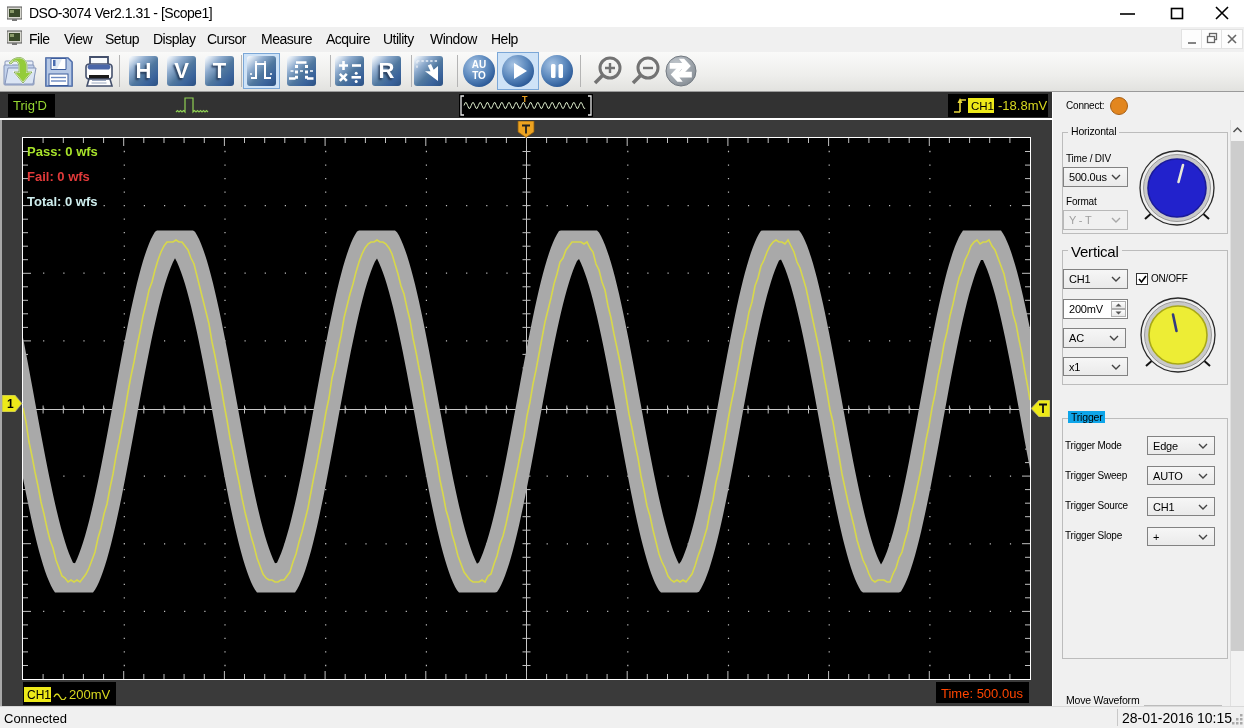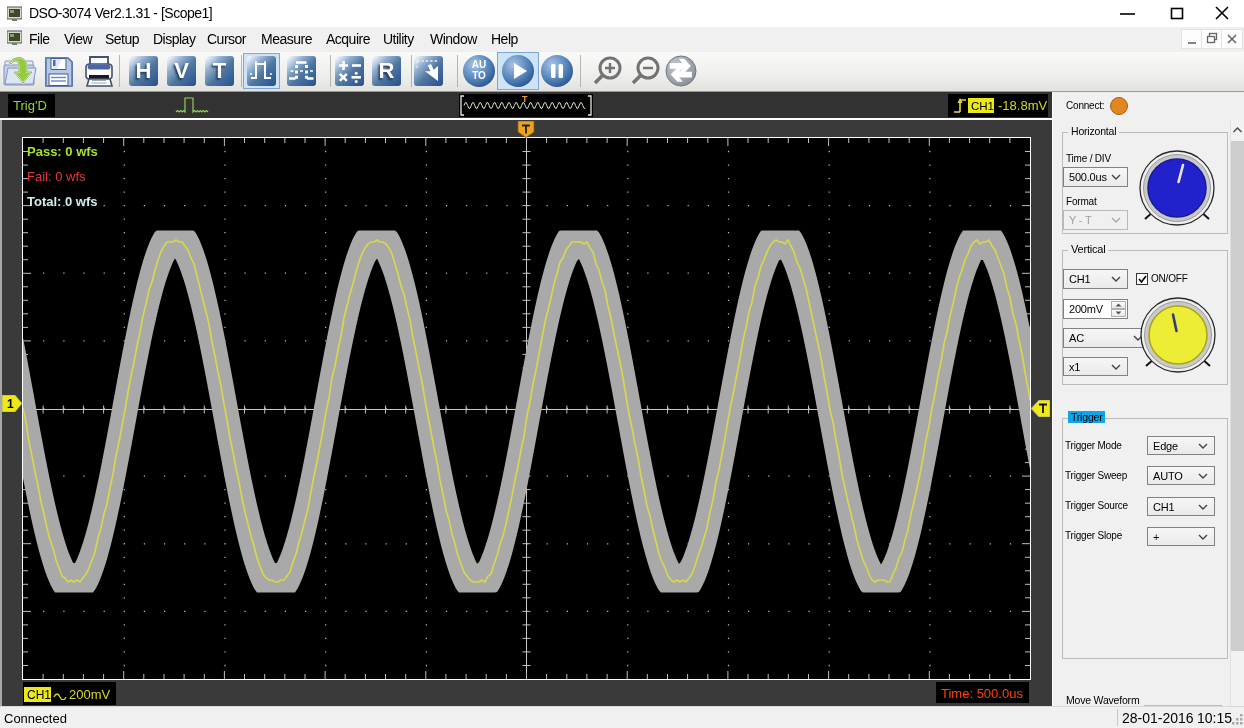--- a/index.html
+++ b/index.html
@@ -196,21 +196,21 @@
 <svg style="position:absolute;left:0;top:0;" width="1007" height="541" viewBox="0 0 1007 541">
 <line x1="0" y1="271.5" x2="1007.0" y2="271.5" stroke="#c8c8c8" stroke-width="1"></line>
 <line x1="503.5" y1="0" x2="503.5" y2="541.0" stroke="#c8c8c8" stroke-width="1"></line>
 <path d="M20.1,267.5v8 M40.3,267.5v8 M60.4,267.5v8 M80.6,267.5v8 M100.7,267.5v8 M120.8,267.5v8 M141.0,267.5v8 M161.1,267.5v8 M181.3,267.5v8 M201.4,267.5v8 M221.5,267.5v8 M241.7,267.5v8 M261.8,267.5v8 M282.0,267.5v8 M302.1,267.5v8 M322.2,267.5v8 M342.4,267.5v8 M362.5,267.5v8 M382.7,267.5v8 M402.8,267.5v8 M422.9,267.5v8 M443.1,267.5v8 M463.2,267.5v8 M483.4,267.5v8 M503.5,267.5v8 M523.6,267.5v8 M543.8,267.5v8 M563.9,267.5v8 M584.1,267.5v8 M604.2,267.5v8 M624.3,267.5v8 M644.5,267.5v8 M664.6,267.5v8 M684.8,267.5v8 M704.9,267.5v8 M725.0,267.5v8 M745.2,267.5v8 M765.3,267.5v8 M785.5,267.5v8 M805.6,267.5v8 M825.7,267.5v8 M845.9,267.5v8 M866.0,267.5v8 M886.2,267.5v8 M906.3,267.5v8 M926.4,267.5v8 M946.6,267.5v8 M966.7,267.5v8 M986.9,267.5v8 M499.5,13.5h8 M499.5,27.1h8 M499.5,40.6h8 M499.5,54.1h8 M499.5,67.6h8 M499.5,81.2h8 M499.5,94.7h8 M499.5,108.2h8 M499.5,121.7h8 M499.5,135.3h8 M499.5,148.8h8 M499.5,162.3h8 M499.5,175.8h8 M499.5,189.4h8 M499.5,202.9h8 M499.5,216.4h8 M499.5,229.9h8 M499.5,243.5h8 M499.5,257.0h8 M499.5,270.5h8 M499.5,284.0h8 M499.5,297.6h8 M499.5,311.1h8 M499.5,324.6h8 M499.5,338.1h8 M499.5,351.6h8 M499.5,365.2h8 M499.5,378.7h8 M499.5,392.2h8 M499.5,405.7h8 M499.5,419.3h8 M499.5,432.8h8 M499.5,446.3h8 M499.5,459.8h8 M499.5,473.4h8 M499.5,486.9h8 M499.5,500.4h8 M499.5,513.9h8 M499.5,527.5h8 M20.1,0v5 M20.1,541.0v-5 M40.3,0v5 M40.3,541.0v-5 M60.4,0v5 M60.4,541.0v-5 M80.6,0v5 M80.6,541.0v-5 M100.7,0v8 M100.7,541.0v-8 M120.8,0v5 M120.8,541.0v-5 M141.0,0v5 M141.0,541.0v-5 M161.1,0v5 M161.1,541.0v-5 M181.3,0v5 M181.3,541.0v-5 M201.4,0v8 M201.4,541.0v-8 M221.5,0v5 M221.5,541.0v-5 M241.7,0v5 M241.7,541.0v-5 M261.8,0v5 M261.8,541.0v-5 M282.0,0v5 M282.0,541.0v-5 M302.1,0v8 M302.1,541.0v-8 M322.2,0v5 M322.2,541.0v-5 M342.4,0v5 M342.4,541.0v-5 M362.5,0v5 M362.5,541.0v-5 M382.7,0v5 M382.7,541.0v-5 M402.8,0v8 M402.8,541.0v-8 M422.9,0v5 M422.9,541.0v-5 M443.1,0v5 M443.1,541.0v-5 M463.2,0v5 M463.2,541.0v-5 M483.4,0v5 M483.4,541.0v-5 M503.5,0v8 M503.5,541.0v-8 M523.6,0v5 M523.6,541.0v-5 M543.8,0v5 M543.8,541.0v-5 M563.9,0v5 M563.9,541.0v-5 M584.1,0v5 M584.1,541.0v-5 M604.2,0v8 M604.2,541.0v-8 M624.3,0v5 M624.3,541.0v-5 M644.5,0v5 M644.5,541.0v-5 M664.6,0v5 M664.6,541.0v-5 M684.8,0v5 M684.8,541.0v-5 M704.9,0v8 M704.9,541.0v-8 M725.0,0v5 M725.0,541.0v-5 M745.2,0v5 M745.2,541.0v-5 M765.3,0v5 M765.3,541.0v-5 M785.5,0v5 M785.5,541.0v-5 M805.6,0v8 M805.6,541.0v-8 M825.7,0v5 M825.7,541.0v-5 M845.9,0v5 M845.9,541.0v-5 M866.0,0v5 M866.0,541.0v-5 M886.2,0v5 M886.2,541.0v-5 M906.3,0v8 M906.3,541.0v-8 M926.4,0v5 M926.4,541.0v-5 M946.6,0v5 M946.6,541.0v-5 M966.7,0v5 M966.7,541.0v-5 M986.9,0v5 M986.9,541.0v-5 M0,13.5h5 M1007.0,13.5h-5 M0,27.1h5 M1007.0,27.1h-5 M0,40.6h5 M1007.0,40.6h-5 M0,54.1h5 M1007.0,54.1h-5 M0,67.6h8 M1007.0,67.6h-8 M0,81.2h5 M1007.0,81.2h-5 M0,94.7h5 M1007.0,94.7h-5 M0,108.2h5 M1007.0,108.2h-5 M0,121.7h5 M1007.0,121.7h-5 M0,135.3h8 M1007.0,135.3h-8 M0,148.8h5 M1007.0,148.8h-5 M0,162.3h5 M1007.0,162.3h-5 M0,175.8h5 M1007.0,175.8h-5 M0,189.4h5 M1007.0,189.4h-5 M0,202.9h8 M1007.0,202.9h-8 M0,216.4h5 M1007.0,216.4h-5 M0,229.9h5 M1007.0,229.9h-5 M0,243.5h5 M1007.0,243.5h-5 M0,257.0h5 M1007.0,257.0h-5 M0,270.5h8 M1007.0,270.5h-8 M0,284.0h5 M1007.0,284.0h-5 M0,297.6h5 M1007.0,297.6h-5 M0,311.1h5 M1007.0,311.1h-5 M0,324.6h5 M1007.0,324.6h-5 M0,338.1h8 M1007.0,338.1h-8 M0,351.6h5 M1007.0,351.6h-5 M0,365.2h5 M1007.0,365.2h-5 M0,378.7h5 M1007.0,378.7h-5 M0,392.2h5 M1007.0,392.2h-5 M0,405.7h8 M1007.0,405.7h-8 M0,419.3h5 M1007.0,419.3h-5 M0,432.8h5 M1007.0,432.8h-5 M0,446.3h5 M1007.0,446.3h-5 M0,459.8h5 M1007.0,459.8h-5 M0,473.4h8 M1007.0,473.4h-8 M0,486.9h5 M1007.0,486.9h-5 M0,500.4h5 M1007.0,500.4h-5 M0,513.9h5 M1007.0,513.9h-5 M0,527.5h5 M1007.0,527.5h-5" stroke="#c0c0c0" stroke-width="1" fill="none"></path>
 <path d="M20.1,67.6h1.2 M40.3,67.6h1.2 M60.4,67.6h1.2 M80.6,67.6h1.2 M100.7,67.6h1.2 M120.8,67.6h1.2 M141.0,67.6h1.2 M161.1,67.6h1.2 M181.3,67.6h1.2 M201.4,67.6h1.2 M221.5,67.6h1.2 M241.7,67.6h1.2 M261.8,67.6h1.2 M282.0,67.6h1.2 M302.1,67.6h1.2 M322.2,67.6h1.2 M342.4,67.6h1.2 M362.5,67.6h1.2 M382.7,67.6h1.2 M402.8,67.6h1.2 M422.9,67.6h1.2 M443.1,67.6h1.2 M463.2,67.6h1.2 M483.4,67.6h1.2 M503.5,67.6h1.2 M523.6,67.6h1.2 M543.8,67.6h1.2 M563.9,67.6h1.2 M584.1,67.6h1.2 M604.2,67.6h1.2 M624.3,67.6h1.2 M644.5,67.6h1.2 M664.6,67.6h1.2 M684.8,67.6h1.2 M704.9,67.6h1.2 M725.0,67.6h1.2 M745.2,67.6h1.2 M765.3,67.6h1.2 M785.5,67.6h1.2 M805.6,67.6h1.2 M825.7,67.6h1.2 M845.9,67.6h1.2 M866.0,67.6h1.2 M886.2,67.6h1.2 M906.3,67.6h1.2 M926.4,67.6h1.2 M946.6,67.6h1.2 M966.7,67.6h1.2 M986.9,67.6h1.2 M20.1,135.2h1.2 M40.3,135.2h1.2 M60.4,135.2h1.2 M80.6,135.2h1.2 M100.7,135.2h1.2 M120.8,135.2h1.2 M141.0,135.2h1.2 M161.1,135.2h1.2 M181.3,135.2h1.2 M201.4,135.2h1.2 M221.5,135.2h1.2 M241.7,135.2h1.2 M261.8,135.2h1.2 M282.0,135.2h1.2 M302.1,135.2h1.2 M322.2,135.2h1.2 M342.4,135.2h1.2 M362.5,135.2h1.2 M382.7,135.2h1.2 M402.8,135.2h1.2 M422.9,135.2h1.2 M443.1,135.2h1.2 M463.2,135.2h1.2 M483.4,135.2h1.2 M503.5,135.2h1.2 M523.6,135.2h1.2 M543.8,135.2h1.2 M563.9,135.2h1.2 M584.1,135.2h1.2 M604.2,135.2h1.2 M624.3,135.2h1.2 M644.5,135.2h1.2 M664.6,135.2h1.2 M684.8,135.2h1.2 M704.9,135.2h1.2 M725.0,135.2h1.2 M745.2,135.2h1.2 M765.3,135.2h1.2 M785.5,135.2h1.2 M805.6,135.2h1.2 M825.7,135.2h1.2 M845.9,135.2h1.2 M866.0,135.2h1.2 M886.2,135.2h1.2 M906.3,135.2h1.2 M926.4,135.2h1.2 M946.6,135.2h1.2 M966.7,135.2h1.2 M986.9,135.2h1.2 M20.1,202.9h1.2 M40.3,202.9h1.2 M60.4,202.9h1.2 M80.6,202.9h1.2 M100.7,202.9h1.2 M120.8,202.9h1.2 M141.0,202.9h1.2 M161.1,202.9h1.2 M181.3,202.9h1.2 M201.4,202.9h1.2 M221.5,202.9h1.2 M241.7,202.9h1.2 M261.8,202.9h1.2 M282.0,202.9h1.2 M302.1,202.9h1.2 M322.2,202.9h1.2 M342.4,202.9h1.2 M362.5,202.9h1.2 M382.7,202.9h1.2 M402.8,202.9h1.2 M422.9,202.9h1.2 M443.1,202.9h1.2 M463.2,202.9h1.2 M483.4,202.9h1.2 M503.5,202.9h1.2 M523.6,202.9h1.2 M543.8,202.9h1.2 M563.9,202.9h1.2 M584.1,202.9h1.2 M604.2,202.9h1.2 M624.3,202.9h1.2 M644.5,202.9h1.2 M664.6,202.9h1.2 M684.8,202.9h1.2 M704.9,202.9h1.2 M725.0,202.9h1.2 M745.2,202.9h1.2 M765.3,202.9h1.2 M785.5,202.9h1.2 M805.6,202.9h1.2 M825.7,202.9h1.2 M845.9,202.9h1.2 M866.0,202.9h1.2 M886.2,202.9h1.2 M906.3,202.9h1.2 M926.4,202.9h1.2 M946.6,202.9h1.2 M966.7,202.9h1.2 M986.9,202.9h1.2 M20.1,270.5h1.2 M40.3,270.5h1.2 M60.4,270.5h1.2 M80.6,270.5h1.2 M100.7,270.5h1.2 M120.8,270.5h1.2 M141.0,270.5h1.2 M161.1,270.5h1.2 M181.3,270.5h1.2 M201.4,270.5h1.2 M221.5,270.5h1.2 M241.7,270.5h1.2 M261.8,270.5h1.2 M282.0,270.5h1.2 M302.1,270.5h1.2 M322.2,270.5h1.2 M342.4,270.5h1.2 M362.5,270.5h1.2 M382.7,270.5h1.2 M402.8,270.5h1.2 M422.9,270.5h1.2 M443.1,270.5h1.2 M463.2,270.5h1.2 M483.4,270.5h1.2 M503.5,270.5h1.2 M523.6,270.5h1.2 M543.8,270.5h1.2 M563.9,270.5h1.2 M584.1,270.5h1.2 M604.2,270.5h1.2 M624.3,270.5h1.2 M644.5,270.5h1.2 M664.6,270.5h1.2 M684.8,270.5h1.2 M704.9,270.5h1.2 M725.0,270.5h1.2 M745.2,270.5h1.2 M765.3,270.5h1.2 M785.5,270.5h1.2 M805.6,270.5h1.2 M825.7,270.5h1.2 M845.9,270.5h1.2 M866.0,270.5h1.2 M886.2,270.5h1.2 M906.3,270.5h1.2 M926.4,270.5h1.2 M946.6,270.5h1.2 M966.7,270.5h1.2 M986.9,270.5h1.2 M20.1,338.1h1.2 M40.3,338.1h1.2 M60.4,338.1h1.2 M80.6,338.1h1.2 M100.7,338.1h1.2 M120.8,338.1h1.2 M141.0,338.1h1.2 M161.1,338.1h1.2 M181.3,338.1h1.2 M201.4,338.1h1.2 M221.5,338.1h1.2 M241.7,338.1h1.2 M261.8,338.1h1.2 M282.0,338.1h1.2 M302.1,338.1h1.2 M322.2,338.1h1.2 M342.4,338.1h1.2 M362.5,338.1h1.2 M382.7,338.1h1.2 M402.8,338.1h1.2 M422.9,338.1h1.2 M443.1,338.1h1.2 M463.2,338.1h1.2 M483.4,338.1h1.2 M503.5,338.1h1.2 M523.6,338.1h1.2 M543.8,338.1h1.2 M563.9,338.1h1.2 M584.1,338.1h1.2 M604.2,338.1h1.2 M624.3,338.1h1.2 M644.5,338.1h1.2 M664.6,338.1h1.2 M684.8,338.1h1.2 M704.9,338.1h1.2 M725.0,338.1h1.2 M745.2,338.1h1.2 M765.3,338.1h1.2 M785.5,338.1h1.2 M805.6,338.1h1.2 M825.7,338.1h1.2 M845.9,338.1h1.2 M866.0,338.1h1.2 M886.2,338.1h1.2 M906.3,338.1h1.2 M926.4,338.1h1.2 M946.6,338.1h1.2 M966.7,338.1h1.2 M986.9,338.1h1.2 M20.1,405.8h1.2 M40.3,405.8h1.2 M60.4,405.8h1.2 M80.6,405.8h1.2 M100.7,405.8h1.2 M120.8,405.8h1.2 M141.0,405.8h1.2 M161.1,405.8h1.2 M181.3,405.8h1.2 M201.4,405.8h1.2 M221.5,405.8h1.2 M241.7,405.8h1.2 M261.8,405.8h1.2 M282.0,405.8h1.2 M302.1,405.8h1.2 M322.2,405.8h1.2 M342.4,405.8h1.2 M362.5,405.8h1.2 M382.7,405.8h1.2 M402.8,405.8h1.2 M422.9,405.8h1.2 M443.1,405.8h1.2 M463.2,405.8h1.2 M483.4,405.8h1.2 M503.5,405.8h1.2 M523.6,405.8h1.2 M543.8,405.8h1.2 M563.9,405.8h1.2 M584.1,405.8h1.2 M604.2,405.8h1.2 M624.3,405.8h1.2 M644.5,405.8h1.2 M664.6,405.8h1.2 M684.8,405.8h1.2 M704.9,405.8h1.2 M725.0,405.8h1.2 M745.2,405.8h1.2 M765.3,405.8h1.2 M785.5,405.8h1.2 M805.6,405.8h1.2 M825.7,405.8h1.2 M845.9,405.8h1.2 M866.0,405.8h1.2 M886.2,405.8h1.2 M906.3,405.8h1.2 M926.4,405.8h1.2 M946.6,405.8h1.2 M966.7,405.8h1.2 M986.9,405.8h1.2 M20.1,473.4h1.2 M40.3,473.4h1.2 M60.4,473.4h1.2 M80.6,473.4h1.2 M100.7,473.4h1.2 M120.8,473.4h1.2 M141.0,473.4h1.2 M161.1,473.4h1.2 M181.3,473.4h1.2 M201.4,473.4h1.2 M221.5,473.4h1.2 M241.7,473.4h1.2 M261.8,473.4h1.2 M282.0,473.4h1.2 M302.1,473.4h1.2 M322.2,473.4h1.2 M342.4,473.4h1.2 M362.5,473.4h1.2 M382.7,473.4h1.2 M402.8,473.4h1.2 M422.9,473.4h1.2 M443.1,473.4h1.2 M463.2,473.4h1.2 M483.4,473.4h1.2 M503.5,473.4h1.2 M523.6,473.4h1.2 M543.8,473.4h1.2 M563.9,473.4h1.2 M584.1,473.4h1.2 M604.2,473.4h1.2 M624.3,473.4h1.2 M644.5,473.4h1.2 M664.6,473.4h1.2 M684.8,473.4h1.2 M704.9,473.4h1.2 M725.0,473.4h1.2 M745.2,473.4h1.2 M765.3,473.4h1.2 M785.5,473.4h1.2 M805.6,473.4h1.2 M825.7,473.4h1.2 M845.9,473.4h1.2 M866.0,473.4h1.2 M886.2,473.4h1.2 M906.3,473.4h1.2 M926.4,473.4h1.2 M946.6,473.4h1.2 M966.7,473.4h1.2 M986.9,473.4h1.2 M100.7,13.5h1.2 M100.7,27.1h1.2 M100.7,40.6h1.2 M100.7,54.1h1.2 M100.7,67.6h1.2 M100.7,81.2h1.2 M100.7,94.7h1.2 M100.7,108.2h1.2 M100.7,121.7h1.2 M100.7,135.3h1.2 M100.7,148.8h1.2 M100.7,162.3h1.2 M100.7,175.8h1.2 M100.7,189.4h1.2 M100.7,202.9h1.2 M100.7,216.4h1.2 M100.7,229.9h1.2 M100.7,243.5h1.2 M100.7,257.0h1.2 M100.7,270.5h1.2 M100.7,284.0h1.2 M100.7,297.6h1.2 M100.7,311.1h1.2 M100.7,324.6h1.2 M100.7,338.1h1.2 M100.7,351.6h1.2 M100.7,365.2h1.2 M100.7,378.7h1.2 M100.7,392.2h1.2 M100.7,405.7h1.2 M100.7,419.3h1.2 M100.7,432.8h1.2 M100.7,446.3h1.2 M100.7,459.8h1.2 M100.7,473.4h1.2 M100.7,486.9h1.2 M100.7,500.4h1.2 M100.7,513.9h1.2 M100.7,527.5h1.2 M201.4,13.5h1.2 M201.4,27.1h1.2 M201.4,40.6h1.2 M201.4,54.1h1.2 M201.4,67.6h1.2 M201.4,81.2h1.2 M201.4,94.7h1.2 M201.4,108.2h1.2 M201.4,121.7h1.2 M201.4,135.3h1.2 M201.4,148.8h1.2 M201.4,162.3h1.2 M201.4,175.8h1.2 M201.4,189.4h1.2 M201.4,202.9h1.2 M201.4,216.4h1.2 M201.4,229.9h1.2 M201.4,243.5h1.2 M201.4,257.0h1.2 M201.4,270.5h1.2 M201.4,284.0h1.2 M201.4,297.6h1.2 M201.4,311.1h1.2 M201.4,324.6h1.2 M201.4,338.1h1.2 M201.4,351.6h1.2 M201.4,365.2h1.2 M201.4,378.7h1.2 M201.4,392.2h1.2 M201.4,405.7h1.2 M201.4,419.3h1.2 M201.4,432.8h1.2 M201.4,446.3h1.2 M201.4,459.8h1.2 M201.4,473.4h1.2 M201.4,486.9h1.2 M201.4,500.4h1.2 M201.4,513.9h1.2 M201.4,527.5h1.2 M302.1,13.5h1.2 M302.1,27.1h1.2 M302.1,40.6h1.2 M302.1,54.1h1.2 M302.1,67.6h1.2 M302.1,81.2h1.2 M302.1,94.7h1.2 M302.1,108.2h1.2 M302.1,121.7h1.2 M302.1,135.3h1.2 M302.1,148.8h1.2 M302.1,162.3h1.2 M302.1,175.8h1.2 M302.1,189.4h1.2 M302.1,202.9h1.2 M302.1,216.4h1.2 M302.1,229.9h1.2 M302.1,243.5h1.2 M302.1,257.0h1.2 M302.1,270.5h1.2 M302.1,284.0h1.2 M302.1,297.6h1.2 M302.1,311.1h1.2 M302.1,324.6h1.2 M302.1,338.1h1.2 M302.1,351.6h1.2 M302.1,365.2h1.2 M302.1,378.7h1.2 M302.1,392.2h1.2 M302.1,405.7h1.2 M302.1,419.3h1.2 M302.1,432.8h1.2 M302.1,446.3h1.2 M302.1,459.8h1.2 M302.1,473.4h1.2 M302.1,486.9h1.2 M302.1,500.4h1.2 M302.1,513.9h1.2 M302.1,527.5h1.2 M402.8,13.5h1.2 M402.8,27.1h1.2 M402.8,40.6h1.2 M402.8,54.1h1.2 M402.8,67.6h1.2 M402.8,81.2h1.2 M402.8,94.7h1.2 M402.8,108.2h1.2 M402.8,121.7h1.2 M402.8,135.3h1.2 M402.8,148.8h1.2 M402.8,162.3h1.2 M402.8,175.8h1.2 M402.8,189.4h1.2 M402.8,202.9h1.2 M402.8,216.4h1.2 M402.8,229.9h1.2 M402.8,243.5h1.2 M402.8,257.0h1.2 M402.8,270.5h1.2 M402.8,284.0h1.2 M402.8,297.6h1.2 M402.8,311.1h1.2 M402.8,324.6h1.2 M402.8,338.1h1.2 M402.8,351.6h1.2 M402.8,365.2h1.2 M402.8,378.7h1.2 M402.8,392.2h1.2 M402.8,405.7h1.2 M402.8,419.3h1.2 M402.8,432.8h1.2 M402.8,446.3h1.2 M402.8,459.8h1.2 M402.8,473.4h1.2 M402.8,486.9h1.2 M402.8,500.4h1.2 M402.8,513.9h1.2 M402.8,527.5h1.2 M604.2,13.5h1.2 M604.2,27.1h1.2 M604.2,40.6h1.2 M604.2,54.1h1.2 M604.2,67.6h1.2 M604.2,81.2h1.2 M604.2,94.7h1.2 M604.2,108.2h1.2 M604.2,121.7h1.2 M604.2,135.3h1.2 M604.2,148.8h1.2 M604.2,162.3h1.2 M604.2,175.8h1.2 M604.2,189.4h1.2 M604.2,202.9h1.2 M604.2,216.4h1.2 M604.2,229.9h1.2 M604.2,243.5h1.2 M604.2,257.0h1.2 M604.2,270.5h1.2 M604.2,284.0h1.2 M604.2,297.6h1.2 M604.2,311.1h1.2 M604.2,324.6h1.2 M604.2,338.1h1.2 M604.2,351.6h1.2 M604.2,365.2h1.2 M604.2,378.7h1.2 M604.2,392.2h1.2 M604.2,405.7h1.2 M604.2,419.3h1.2 M604.2,432.8h1.2 M604.2,446.3h1.2 M604.2,459.8h1.2 M604.2,473.4h1.2 M604.2,486.9h1.2 M604.2,500.4h1.2 M604.2,513.9h1.2 M604.2,527.5h1.2 M704.9,13.5h1.2 M704.9,27.1h1.2 M704.9,40.6h1.2 M704.9,54.1h1.2 M704.9,67.6h1.2 M704.9,81.2h1.2 M704.9,94.7h1.2 M704.9,108.2h1.2 M704.9,121.7h1.2 M704.9,135.3h1.2 M704.9,148.8h1.2 M704.9,162.3h1.2 M704.9,175.8h1.2 M704.9,189.4h1.2 M704.9,202.9h1.2 M704.9,216.4h1.2 M704.9,229.9h1.2 M704.9,243.5h1.2 M704.9,257.0h1.2 M704.9,270.5h1.2 M704.9,284.0h1.2 M704.9,297.6h1.2 M704.9,311.1h1.2 M704.9,324.6h1.2 M704.9,338.1h1.2 M704.9,351.6h1.2 M704.9,365.2h1.2 M704.9,378.7h1.2 M704.9,392.2h1.2 M704.9,405.7h1.2 M704.9,419.3h1.2 M704.9,432.8h1.2 M704.9,446.3h1.2 M704.9,459.8h1.2 M704.9,473.4h1.2 M704.9,486.9h1.2 M704.9,500.4h1.2 M704.9,513.9h1.2 M704.9,527.5h1.2 M805.6,13.5h1.2 M805.6,27.1h1.2 M805.6,40.6h1.2 M805.6,54.1h1.2 M805.6,67.6h1.2 M805.6,81.2h1.2 M805.6,94.7h1.2 M805.6,108.2h1.2 M805.6,121.7h1.2 M805.6,135.3h1.2 M805.6,148.8h1.2 M805.6,162.3h1.2 M805.6,175.8h1.2 M805.6,189.4h1.2 M805.6,202.9h1.2 M805.6,216.4h1.2 M805.6,229.9h1.2 M805.6,243.5h1.2 M805.6,257.0h1.2 M805.6,270.5h1.2 M805.6,284.0h1.2 M805.6,297.6h1.2 M805.6,311.1h1.2 M805.6,324.6h1.2 M805.6,338.1h1.2 M805.6,351.6h1.2 M805.6,365.2h1.2 M805.6,378.7h1.2 M805.6,392.2h1.2 M805.6,405.7h1.2 M805.6,419.3h1.2 M805.6,432.8h1.2 M805.6,446.3h1.2 M805.6,459.8h1.2 M805.6,473.4h1.2 M805.6,486.9h1.2 M805.6,500.4h1.2 M805.6,513.9h1.2 M805.6,527.5h1.2 M906.3,13.5h1.2 M906.3,27.1h1.2 M906.3,40.6h1.2 M906.3,54.1h1.2 M906.3,67.6h1.2 M906.3,81.2h1.2 M906.3,94.7h1.2 M906.3,108.2h1.2 M906.3,121.7h1.2 M906.3,135.3h1.2 M906.3,148.8h1.2 M906.3,162.3h1.2 M906.3,175.8h1.2 M906.3,189.4h1.2 M906.3,202.9h1.2 M906.3,216.4h1.2 M906.3,229.9h1.2 M906.3,243.5h1.2 M906.3,257.0h1.2 M906.3,270.5h1.2 M906.3,284.0h1.2 M906.3,297.6h1.2 M906.3,311.1h1.2 M906.3,324.6h1.2 M906.3,338.1h1.2 M906.3,351.6h1.2 M906.3,365.2h1.2 M906.3,378.7h1.2 M906.3,392.2h1.2 M906.3,405.7h1.2 M906.3,419.3h1.2 M906.3,432.8h1.2 M906.3,446.3h1.2 M906.3,459.8h1.2 M906.3,473.4h1.2 M906.3,486.9h1.2 M906.3,500.4h1.2 M906.3,513.9h1.2 M906.3,527.5h1.2" stroke="#bdbdbd" stroke-width="1.3" fill="none"></path>
 <polygon points="0,199.7 2,210.0 4,220.5 6,231.2 8,241.9 10,252.8 12,263.7 14,274.6 16,285.4 18,296.2 20,306.8 22,317.2 24,327.5 26,337.4 28,347.1 30,356.5 32,365.5 34,374.1 36,382.2 38,389.9 40,397.1 42,403.7 44,409.9 46,415.4 48,420.3 50,424.7 52,425.2 54,420.9 56,416.0 58,410.6 60,404.5 62,397.9 64,390.8 66,383.2 68,375.1 70,366.6 72,357.6 74,348.3 76,338.7 78,328.7 80,318.5 82,308.1 84,297.5 86,286.8 88,276.0 90,265.1 92,254.2 94,243.3 96,232.5 98,221.8 100,211.3 102,201.0 104,190.9 106,181.1 108,171.6 110,162.4 112,153.7 114,145.3 116,137.4 118,130.0 120,123.1 122,116.8 124,111.0 126,105.8 128,101.1 130,97.2 132,93.8 134,92.5 136,92.5 138,92.5 140,92.5 142,92.5 144,92.5 146,92.5 148,92.5 150,92.5 152,92.5 154,92.5 156,92.5 158,92.5 160,92.5 162,92.5 164,92.5 166,92.5 168,92.5 170,92.5 172,93.8 174,97.2 176,101.1 178,105.8 180,111.0 182,116.8 184,123.1 186,130.0 188,137.4 190,145.3 192,153.7 194,162.4 196,171.6 198,181.1 200,190.9 202,201.0 204,211.3 206,221.8 208,232.5 210,243.3 212,254.2 214,265.1 216,276.0 218,286.8 220,297.5 222,308.1 224,318.5 226,328.7 228,338.7 230,348.3 232,357.6 234,366.6 236,375.1 238,383.2 240,390.8 242,397.9 244,404.5 246,410.6 248,416.0 250,420.9 252,425.2 254,424.7 256,420.3 258,415.4 260,409.9 262,403.7 264,397.1 266,389.9 268,382.2 270,374.1 272,365.5 274,356.5 276,347.1 278,337.4 280,327.5 282,317.2 284,306.8 286,296.2 288,285.4 290,274.6 292,263.7 294,252.8 296,241.9 298,231.2 300,220.5 302,210.0 304,199.7 306,189.6 308,179.9 310,170.4 312,161.3 314,152.6 316,144.3 318,136.5 320,129.1 322,122.3 324,116.0 326,110.3 328,105.1 330,100.6 332,96.7 334,93.5 336,92.5 338,92.5 340,92.5 342,92.5 344,92.5 346,92.5 348,92.5 350,92.5 352,92.5 354,92.5 356,92.5 358,92.5 360,92.5 362,92.5 364,92.5 366,92.5 368,92.5 370,92.5 372,92.5 374,94.2 376,97.6 378,101.7 380,106.4 382,111.7 384,117.5 386,123.9 388,130.9 390,138.4 392,146.3 394,154.7 396,163.5 398,172.7 400,182.3 402,192.1 404,202.3 406,212.6 408,223.2 410,233.9 412,244.7 414,255.5 416,266.4 418,277.3 420,288.1 422,298.9 424,309.4 426,319.8 428,330.0 430,339.9 432,349.5 434,358.8 436,367.7 438,376.1 440,384.2 442,391.7 444,398.8 446,405.3 448,411.3 450,416.7 452,421.5 454,425.7 456,424.2 458,419.8 460,414.7 462,409.1 464,402.9 466,396.2 468,389.0 470,381.2 472,373.0 474,364.4 476,355.3 478,345.9 480,336.2 482,326.2 484,315.9 486,305.5 488,294.8 490,284.1 492,273.2 494,262.3 496,251.4 498,240.6 500,229.8 502,219.2 504,208.7 506,198.4 508,188.4 510,178.7 512,169.2 514,160.2 516,151.5 518,143.3 520,135.5 522,128.2 524,121.5 526,115.3 528,109.6 530,104.5 532,100.1 534,96.3 536,93.1 538,92.5 540,92.5 542,92.5 544,92.5 546,92.5 548,92.5 550,92.5 552,92.5 554,92.5 556,92.5 558,92.5 560,92.5 562,92.5 564,92.5 566,92.5 568,92.5 570,92.5 572,92.5 574,92.5 576,94.6 578,98.1 580,102.2 582,107.0 584,112.4 586,118.3 588,124.8 590,131.8 592,139.3 594,147.4 596,155.8 598,164.7 600,173.9 602,183.5 604,193.4 606,203.5 608,213.9 610,224.5 612,235.2 614,246.0 616,256.9 618,267.8 620,278.7 622,289.5 624,300.2 626,310.7 628,321.1 630,331.2 632,341.1 634,350.7 636,359.9 638,368.7 640,377.2 642,385.1 644,392.6 646,399.6 648,406.1 650,412.0 652,417.3 654,422.0 656,426.1 658,423.6 660,419.2 662,414.1 664,408.4 666,402.1 668,395.3 670,388.0 672,380.2 674,371.9 676,363.3 678,354.2 680,344.7 682,335.0 684,324.9 686,314.7 688,304.2 690,293.5 692,282.7 694,271.9 696,261.0 698,250.1 700,239.2 702,228.5 704,217.9 706,207.4 708,197.2 710,187.2 712,177.5 714,168.1 716,159.1 718,150.5 720,142.3 722,134.6 724,127.4 726,120.7 728,114.5 730,108.9 732,104.0 734,99.6 736,95.8 738,92.7 740,92.5 742,92.5 744,92.5 746,92.5 748,92.5 750,92.5 752,92.5 754,92.5 756,92.5 758,92.5 760,92.5 762,92.5 764,92.5 766,92.5 768,92.5 770,92.5 772,92.5 774,92.5 776,92.5 778,95.0 780,98.6 782,102.8 784,107.6 786,113.1 788,119.1 790,125.6 792,132.7 794,140.3 796,148.4 798,156.9 800,165.8 802,175.1 804,184.7 806,194.6 808,204.8 810,215.2 812,225.8 814,236.5 816,247.4 818,258.3 820,269.2 822,280.0 824,290.8 826,301.5 828,312.0 830,322.4 832,332.5 834,342.3 836,351.8 838,361.0 840,369.8 842,378.2 844,386.1 846,393.5 848,400.5 850,406.9 852,412.7 854,417.9 856,422.6 858,426.6 860,423.1 862,418.6 864,413.4 866,407.6 868,401.3 870,394.4 872,387.1 874,379.2 876,370.9 878,362.1 880,353.0 882,343.5 884,333.7 886,323.7 888,313.3 890,302.8 892,292.2 894,281.4 896,270.5 898,259.6 900,248.7 902,237.9 904,227.1 906,216.5 908,206.1 910,195.9 912,185.9 914,176.3 916,166.9 918,158.0 920,149.4 922,141.3 924,133.6 926,126.5 928,119.9 930,113.8 932,108.3 934,103.4 936,99.1 938,95.4 940,92.5 942,92.5 944,92.5 946,92.5 948,92.5 950,92.5 952,92.5 954,92.5 956,92.5 958,92.5 960,92.5 962,92.5 964,92.5 966,92.5 968,92.5 970,92.5 972,92.5 974,92.5 976,92.5 978,92.5 980,95.4 982,99.1 984,103.4 986,108.3 988,113.8 990,119.9 992,126.5 994,133.6 996,141.3 998,149.4 1000,158.0 1002,166.9 1004,176.3 1006,185.9 1007,190.9 1007,331.1 1006,325.8 1004,315.2 1002,304.4 1000,293.5 998,282.6 996,271.7 994,260.9 992,250.1 990,239.5 988,229.1 986,218.9 984,208.9 982,199.3 980,189.9 978,181.0 976,172.4 974,164.3 972,156.6 970,149.5 968,142.9 966,136.8 964,131.3 962,126.4 960,122.1 958,122.1 956,126.4 954,131.3 952,136.8 950,142.9 948,149.5 946,156.6 944,164.3 942,172.4 940,181.0 938,189.9 936,199.3 934,208.9 932,218.9 930,229.1 928,239.5 926,250.1 924,260.9 922,271.7 920,282.6 918,293.5 916,304.4 914,315.2 912,325.8 910,336.3 908,346.7 906,356.7 904,366.5 902,376.0 900,385.1 898,393.9 896,402.2 894,410.1 892,417.4 890,424.3 888,430.6 886,436.4 884,441.6 882,446.1 880,450.1 878,453.4 876,454.5 874,454.5 872,454.5 870,454.5 868,454.5 866,454.5 864,454.5 862,454.5 860,454.5 858,454.5 856,454.5 854,454.5 852,454.5 850,454.5 848,454.5 846,454.5 844,454.5 842,454.5 840,454.5 838,453.0 836,449.6 834,445.6 832,440.9 830,435.7 828,429.9 826,423.5 824,416.5 822,409.1 820,401.2 818,392.8 816,384.0 814,374.8 812,365.3 810,355.5 808,345.4 806,335.0 804,324.5 802,313.8 800,303.0 798,292.2 796,281.3 794,270.4 792,259.5 790,248.8 788,238.2 786,227.8 784,217.6 782,207.7 780,198.1 778,188.8 776,179.9 774,171.4 772,163.3 770,155.7 768,148.6 766,142.1 764,136.1 762,130.6 760,125.8 758,121.6 756,122.6 754,127.0 752,131.9 750,137.5 748,143.7 746,150.4 744,157.6 742,165.3 740,173.5 738,182.1 736,191.1 734,200.5 732,210.2 730,220.2 728,230.4 726,240.9 724,251.5 722,262.2 720,273.1 718,284.0 716,294.9 714,305.7 712,316.5 710,327.2 708,337.7 706,347.9 704,358.0 702,367.7 700,377.2 698,386.3 696,394.9 694,403.2 692,411.0 690,418.3 688,425.1 686,431.4 684,437.1 682,442.2 680,446.6 678,450.5 676,453.7 674,454.5 672,454.5 670,454.5 668,454.5 666,454.5 664,454.5 662,454.5 660,454.5 658,454.5 656,454.5 654,454.5 652,454.5 650,454.5 648,454.5 646,454.5 644,454.5 642,454.5 640,454.5 638,454.5 636,452.6 634,449.1 632,445.0 630,440.3 628,435.0 626,429.1 624,422.6 622,415.6 620,408.1 618,400.2 616,391.7 614,382.9 612,373.7 610,364.1 608,354.2 606,344.1 604,333.7 602,323.2 600,312.5 598,301.7 596,290.8 594,279.9 592,269.0 590,258.2 588,247.5 586,236.9 584,226.5 582,216.4 580,206.5 578,196.9 576,187.7 574,178.8 572,170.4 570,162.3 568,154.8 566,147.8 564,141.3 562,135.4 560,130.0 558,125.2 556,121.1 554,123.1 552,127.5 550,132.6 548,138.3 546,144.5 544,151.2 542,158.5 540,166.3 538,174.5 536,183.2 534,192.2 532,201.7 530,211.4 528,221.4 526,231.7 524,242.2 522,252.8 520,263.6 518,274.4 516,285.3 514,296.2 512,307.1 510,317.8 508,328.5 506,338.9 504,349.2 502,359.2 500,368.9 498,378.3 496,387.4 494,396.0 492,404.2 490,412.0 488,419.2 486,425.9 484,432.1 482,437.7 480,442.8 478,447.2 476,450.9 474,454.1 472,454.5 470,454.5 468,454.5 466,454.5 464,454.5 462,454.5 460,454.5 458,454.5 456,454.5 454,454.5 452,454.5 450,454.5 448,454.5 446,454.5 444,454.5 442,454.5 440,454.5 438,454.5 436,454.5 434,452.2 432,448.7 430,444.5 428,439.7 426,434.3 424,428.3 422,421.8 420,414.7 418,407.2 416,399.1 414,390.7 412,381.8 410,372.5 408,362.9 406,353.0 404,342.8 402,332.4 400,321.9 398,311.1 396,300.3 394,289.4 392,278.5 390,267.7 388,256.9 386,246.2 384,235.6 382,225.3 380,215.1 378,205.3 376,195.7 374,186.5 372,177.7 370,169.3 368,161.4 366,153.9 364,146.9 362,140.5 360,134.7 358,129.4 356,124.7 354,120.6 352,123.6 350,128.1 348,133.3 346,139.0 344,145.3 342,152.1 340,159.5 338,167.3 336,175.6 334,184.3 332,193.4 330,202.9 328,212.6 326,222.7 324,233.0 322,243.5 320,254.2 318,264.9 316,275.8 314,286.7 312,297.6 310,308.4 308,319.2 306,329.8 304,340.2 302,350.5 300,360.4 298,370.1 296,379.5 294,388.5 292,397.1 290,405.2 288,412.9 286,420.1 284,426.7 282,432.9 280,438.4 278,443.3 276,447.7 274,451.4 272,454.4 270,454.5 268,454.5 266,454.5 264,454.5 262,454.5 260,454.5 258,454.5 256,454.5 254,454.5 252,454.5 250,454.5 248,454.5 246,454.5 244,454.5 242,454.5 240,454.5 238,454.5 236,454.5 234,454.5 232,451.8 230,448.2 228,443.9 226,439.0 224,433.6 222,427.5 220,420.9 218,413.8 216,406.2 214,398.1 212,389.6 210,380.6 208,371.3 206,361.7 204,351.7 202,341.5 200,331.1 198,320.5 196,309.8 194,299.0 192,288.1 190,277.2 188,266.3 186,255.5 184,244.8 182,234.3 180,224.0 178,213.9 176,204.1 174,194.6 172,185.4 170,176.7 168,168.3 166,160.4 164,153.0 162,146.1 160,139.8 158,134.0 156,128.8 154,124.1 152,120.2 150,124.1 148,128.8 146,134.0 144,139.8 142,146.1 140,153.0 138,160.4 136,168.3 134,176.7 132,185.4 130,194.6 128,204.1 126,213.9 124,224.0 122,234.3 120,244.8 118,255.5 116,266.3 114,277.2 112,288.1 110,299.0 108,309.8 106,320.5 104,331.1 102,341.5 100,351.7 98,361.7 96,371.3 94,380.6 92,389.6 90,398.1 88,406.2 86,413.8 84,420.9 82,427.5 80,433.6 78,439.0 76,443.9 74,448.2 72,451.8 70,454.5 68,454.5 66,454.5 64,454.5 62,454.5 60,454.5 58,454.5 56,454.5 54,454.5 52,454.5 50,454.5 48,454.5 46,454.5 44,454.5 42,454.5 40,454.5 38,454.5 36,454.5 34,454.5 32,454.4 30,451.4 28,447.7 26,443.3 24,438.4 22,432.9 20,426.7 18,420.1 16,412.9 14,405.2 12,397.1 10,388.5 8,379.5 6,370.1 4,360.4 2,350.5 0,340.2" fill="#a9a9a9"></polygon>
 <polyline points="0,270 3,284 6,304 9,318 12,334 15,348 18,364 21,376 24,390 27,402 30,410 33,422 36,430 39,438 42,440 45,444 48,442 51,444 54,442 57,444 60,440 63,436 66,430 69,422 72,414 75,400 78,390 81,376 84,366 87,350 90,336 93,318 96,304 99,288 102,272 105,254 108,238 111,224 114,208 117,194 120,178 123,166 126,152 129,144 132,132 135,122 138,114 141,108 144,104 147,104 150,104 153,102 156,104 159,104 162,108 165,112 168,120 171,126 174,138 177,150 180,162 183,174 186,186 189,204 192,218 195,234 198,248 201,266 204,282 207,300 210,314 213,330 216,344 219,360 222,374 225,386 228,398 231,408 234,420 237,428 240,436 243,440 246,442 249,442 252,444 255,444 258,442 261,442 264,438 267,434 270,424 273,416 276,404 279,394 282,382 285,370 288,354 291,338 294,324 297,308 300,292 303,274 306,260 309,240 312,228 315,212 318,198 321,180 324,168 327,156 330,146 333,134 336,124 339,116 342,110 345,106 348,104 351,104 354,102 357,104 360,104 363,106 366,110 369,116 372,126 375,136 378,148 381,156 384,170 387,182 390,200 393,214 396,230 399,244 402,262 405,278 408,294 411,310 414,324 417,342 420,356 423,372 426,382 429,396 432,406 435,418 438,426 441,434 444,438 447,442 450,444 453,444 456,444 459,442 462,444 465,438 468,436 471,426 474,418 477,406 480,398 483,386 486,372 489,358 492,342 495,328 498,312 501,298 504,278 507,264 510,246 513,232 516,216 519,200 522,184 525,172 528,160 531,146 534,136 537,124 540,120 543,112 546,108 549,104 552,104 555,104 558,104 561,106 564,104 567,110 570,114 573,126 576,132 579,144 582,152 585,168 588,180 591,196 594,210 597,224 600,240 603,258 606,276 609,290 612,306 615,320 618,338 621,352 624,368 627,378 630,392 633,404 636,416 639,424 642,430 645,438 648,442 651,444 654,442 657,444 660,442 663,444 666,440 669,436 672,428 675,418 678,410 681,400 684,390 687,374 690,362 693,344 696,332 699,316 702,300 705,282 708,266 711,252 714,236 717,220 720,202 723,190 726,174 729,164 732,148 735,140 738,128 741,122 744,114 747,108 750,104 753,102 756,104 759,104 762,106 765,102 768,108 771,114 774,124 777,130 780,140 783,150 786,164 789,178 792,192 795,206 798,220 801,238 804,254 807,272 810,284 813,302 816,318 819,336 822,350 825,364 828,376 831,388 834,402 837,412 840,422 843,428 846,436 849,442 852,444 855,442 858,442 861,442 864,444 867,444 870,436 873,430 876,420 879,414 882,402 885,392 888,376 891,364 894,350 897,336 900,320 903,302 906,288 909,270 912,256 915,238 918,224 921,206 924,194 927,178 930,166 933,152 936,140 939,132 942,122 945,116 948,108 951,104 954,102 957,106 960,104 963,104 966,102 969,108 972,112 975,120 978,128 981,136 984,150 987,160 990,176 993,186 996,202 999,216 1002,234 1005,250 1007,262" fill="none" stroke="#d8d84a" stroke-width="1.6"></polyline>
 </svg>
   </div>
 <div style="position:absolute;left:27px;top:144px;font-size:13px;color:#a8e32a;font-weight:bold;white-space:nowrap;">Pass: 0 wfs</div>
-<div style="position:absolute;left:27px;top:169px;font-size:13px;color:#e23a3a;font-weight:normal;white-space:nowrap;">Fail: 0 wfs</div>
+<div style="position:absolute;left:27px;top:169px;font-size:13px;color:#e23a3a;font-weight:bold;white-space:nowrap;">Fail: 0 wfs</div>
 <div style="position:absolute;left:27px;top:194px;font-size:13px;color:#cfeeee;font-weight:bold;white-space:nowrap;">Total: 0 wfs</div>
 <svg class="abs" style="left:516px;top:121px;" width="20" height="17" viewBox="0 0 20 17">
 <path d="M2,0 h16 v11 l-8,5.5 -8,-5.5 z" fill="#eda321" stroke="#8a5a10" stroke-width="0.8"></path>
 <path d="M6,4.5 h8 M10,4.5 v8" stroke="#222" stroke-width="1.8"></path>
 </svg>
 <svg class="abs" style="left:2px;top:395px;" width="21" height="17" viewBox="0 0 21 17">
 <path d="M0,0 h13 l7,8.5 -7,8.5 h-13 z" fill="#ede919" stroke="#999" stroke-width="0.7"></path>
 <text x="5" y="13" font-size="12" font-weight="bold" fill="#000" font-family="Liberation Sans">1</text>
 </svg>
 <svg class="abs" style="left:1031px;top:400px;" width="19" height="17" viewBox="0 0 19 17">
@@ -248,21 +248,21 @@
   </div>
 <svg style="position:absolute;left:1137px;top:148px;" width="80" height="80" viewBox="0 0 80 80">
 <path d="M17,63 L8,71" stroke="#111" stroke-width="2"></path>
 <path d="M63,63 L72,71" stroke="#111" stroke-width="2"></path>
 <circle cx="40" cy="40" r="37" fill="#efefef" stroke="#2a2a2a" stroke-width="1.3"></circle>
 <circle cx="40" cy="40" r="33.5" fill="#c9c9c9" stroke="#9a9a9a" stroke-width="1"></circle>
 <circle cx="40" cy="40" r="29" fill="#2222cc" stroke="#1a1a99" stroke-width="1.6"></circle>
 <line x1="46" y1="17" x2="41.5" y2="34" stroke="#e8e8d8" stroke-width="2.6" stroke-linecap="round"></line>
 </svg>
 <div style="position:absolute;left:1062px;top:250px;width:166px;height:135px;border:1px solid #bcbcbc;box-sizing:border-box;"></div>
-<div style="position:absolute;left:1068px;top:243px;font-size:11px;letter-spacing:-0.2px;color:#000;background:#f0f0f0;padding:0 3px;white-space:nowrap;">Vertical</div>
+<div style="position:absolute;left:1068px;top:243px;font-size:15px;letter-spacing:-0.2px;color:#000;background:#f0f0f0;padding:0 3px;white-space:nowrap;">Vertical</div>
 <div style="position:absolute;left:1063px;top:269px;width:65px;height:20px;border:1px solid #828282;background:linear-gradient(#f6f6f6,#eaeaea);box-sizing:border-box;">
 <span style="position:absolute;left:5px;top:50%;transform:translateY(-52%);font-size:11px;letter-spacing:-0.2px;color:#000;white-space:nowrap;">CH1</span>
 <svg style="position:absolute;right:6px;top:50%;margin-top:-3px;" width="10" height="7">
       <path d="M1,1 L5,5 L9,1" stroke="#444" stroke-width="1.4" fill="none"></path>
     </svg>
   </div>
 <div class="abs" style="left:1136px;top:273px;width:12px;height:12px;background:#fff;border:1px solid #333;box-sizing:border-box;">
 <svg style="position:absolute;left:0;top:0;" width="11" height="11">
       <path d="M2,5 L4.5,8 L9,2" stroke="#000" stroke-width="1.6" fill="none"></path>
     </svg>
@@ -274,21 +274,21 @@
       <svg width="13" height="6" style="display:block">
         <path d="M3.5,4.5 L6.5,1.5 L9.5,4.5 Z" fill="#555"></path>
       </svg>
     </div>
 <div style="position:absolute;right:1px;bottom:1px;width:15px;height:8px;background:linear-gradient(#fdfdfd,#e8e8e8);border:1px solid #b0b0b0;box-sizing:border-box;">
       <svg width="13" height="6" style="display:block">
         <path d="M3.5,1.5 L6.5,4.5 L9.5,1.5 Z" fill="#555"></path>
       </svg>
     </div>
 </div>
-<div style="position:absolute;left:1063px;top:328px;width:87px;height:20px;border:1px solid #828282;background:linear-gradient(#f6f6f6,#eaeaea);box-sizing:border-box;">
+<div style="position:absolute;left:1063px;top:328px;width:63px;height:20px;border:1px solid #828282;background:linear-gradient(#f6f6f6,#eaeaea);box-sizing:border-box;">
 <span style="position:absolute;left:5px;top:50%;transform:translateY(-52%);font-size:11px;letter-spacing:-0.2px;color:#000;white-space:nowrap;">AC</span>
 <svg style="position:absolute;right:6px;top:50%;margin-top:-3px;" width="10" height="7">
       <path d="M1,1 L5,5 L9,1" stroke="#444" stroke-width="1.4" fill="none"></path>
     </svg>
   </div>
 <div style="position:absolute;left:1063px;top:357px;width:65px;height:19px;border:1px solid #828282;background:linear-gradient(#f6f6f6,#eaeaea);box-sizing:border-box;">
 <span style="position:absolute;left:5px;top:50%;transform:translateY(-52%);font-size:11px;letter-spacing:-0.2px;color:#000;white-space:nowrap;">x1</span>
 <svg style="position:absolute;right:6px;top:50%;margin-top:-3px;" width="10" height="7">
       <path d="M1,1 L5,5 L9,1" stroke="#444" stroke-width="1.4" fill="none"></path>
     </svg>

